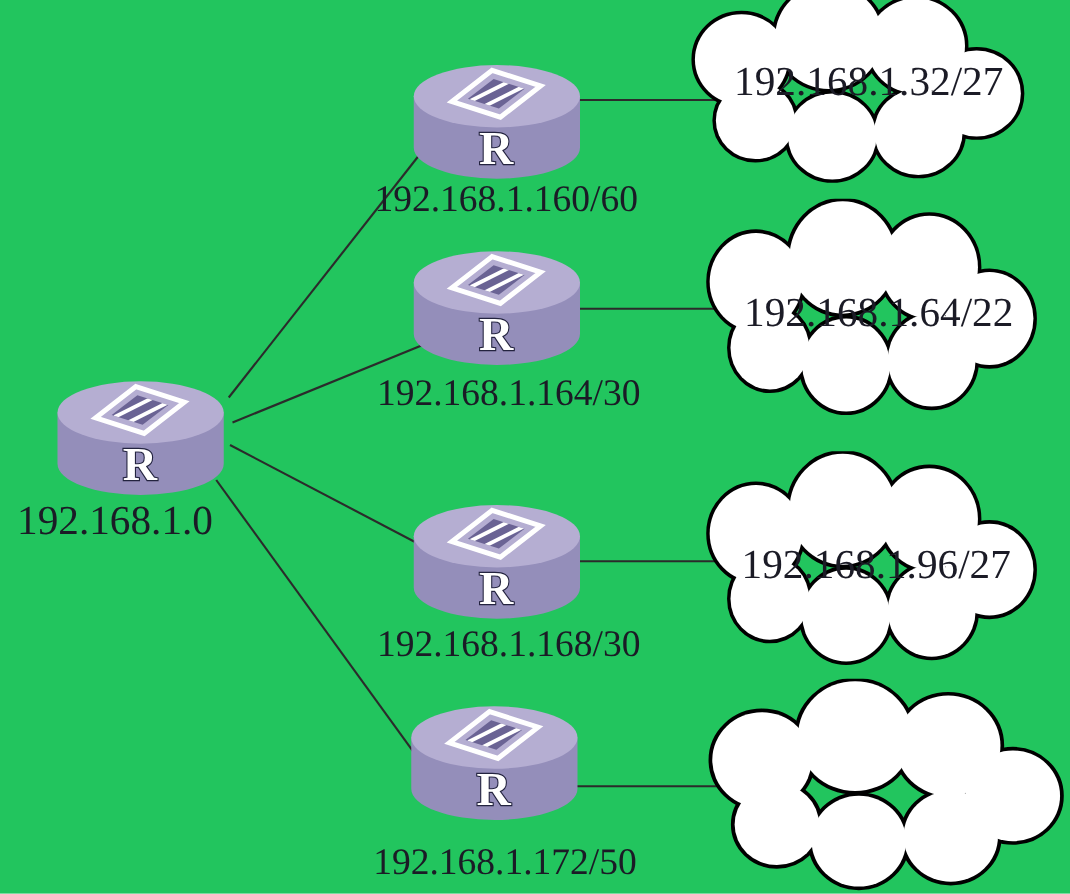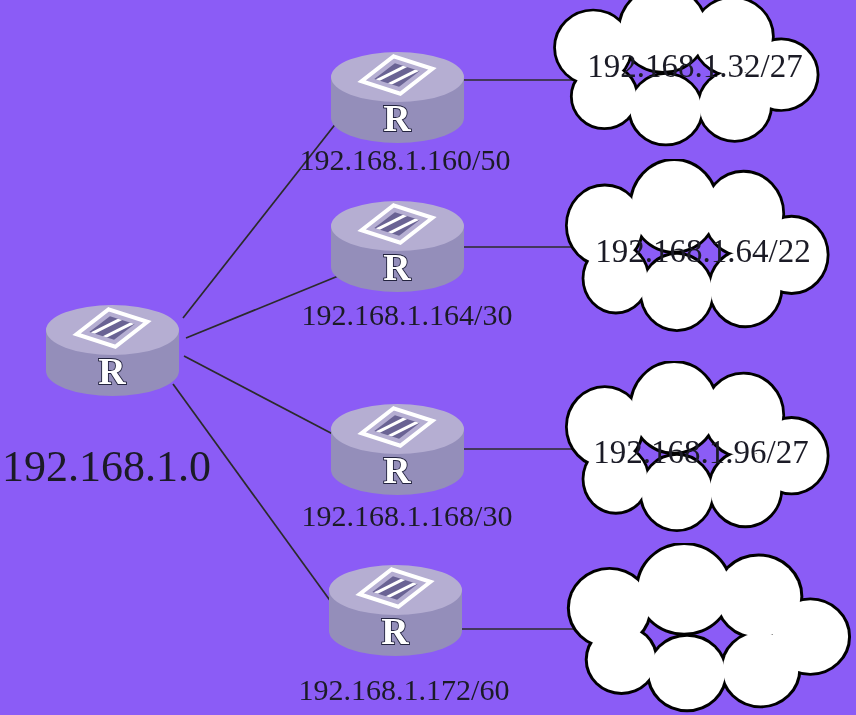--- a/index.html
+++ b/index.html
@@ -1,41 +1,41 @@
 <!DOCTYPE html>
 <html style="--router_body: #948eba; --router_top: #b5aed2; --diamond_dark: #6a6394; --diamond_stroke: #ffffff; --glyph_fill: #ffffff; --glyph_stroke: #23233f; --cloud_fill: #ffffff; --cloud_stroke: #000000; --wire: #2b2b2b; --text: #1b1b26;"><head>
 <meta charset="utf-8">
 <style>
   html,body{margin:0;padding:0;background:#fff;}
   #stage{
     position:relative;
     width:856px;height:715px;
     overflow:hidden;
-    background:#8b5cf6;
+    background:#22c55e;
     font-family:"Liberation Serif","DejaVu Serif",serif;
   }
   svg{display:block;}
   #wires{position:absolute;left:0;top:0;}
   .router{position:absolute;width:135px;height:96px;}
   .cloud{position:absolute;}
   .cloud-stroke circle{fill:var(--cloud_fill,#fff);stroke:var(--cloud_stroke,#000);stroke-width:6;}
   .cloud-fill circle{fill:var(--cloud_fill,#fff);stroke:none;}
   .node-label{
     position:absolute;
     color:var(--text,#1b1b26);
     font-size:30px;line-height:1.1;
     text-align:center;white-space:nowrap;
   }
   .cloud-label{
     position:absolute;
     color:var(--text,#1b1b26);
     font-size:33px;line-height:1.1;
     text-align:center;white-space:nowrap;
   }
-  .hub-label{font-size:44px;margin-top:44px;}
+  .hub-label{font-size:33px;}
   .r-glyph{
     font-family:"Liberation Serif","DejaVu Serif",serif;
     font-weight:bold;
   }
 </style>
 </head>
 <body>
 
 <div id="stage">
 
@@ -172,21 +172,21 @@
         <path d="M67,6 L103,25 L67,44 L31,25 Z" fill="none" stroke="var(--diamond_stroke,#fff)" stroke-width="4"></path>
         <path d="M67,13 L90,25 L67,37 L44,25 Z" fill="var(--diamond_dark,#6a6394)"></path>
         <g clip-path="url(#diamondClip)" stroke="var(--diamond_stroke,#fff)" stroke-width="3">
           <line x1="46" y1="27" x2="86" y2="15"></line>
             <line x1="50" y1="35" x2="90" y2="23"></line>
         </g>
       </g>
       <text class="r-glyph" x="67" y="81" font-size="38" text-anchor="middle" fill="var(--glyph_fill,#fff)" stroke="var(--glyph_stroke,#23233f)" stroke-width="1.8" paint-order="stroke">R</text>
     </svg>
   </div>
-  <div class="node-label" style="left:280px;top:143px;width:250px">192.168.1.160/50</div>
+  <div class="node-label" style="left:280px;top:143px;width:250px">192.168.1.160/60</div>
 
   <div class="router" style="left:330px;top:199px">
     <svg width="135" height="96" viewBox="0 0 135 96">
       <path d="M1,27 L1,68 A66.5,25 0 0 0 134,68 L134,27 Z" fill="var(--router_body,#948eba)"></path>
       <ellipse cx="67.5" cy="27" rx="66.5" ry="25" fill="var(--router_top,#b5aed2)"></ellipse>
       <g transform="rotate(-10 67 25)">
         <path d="M67,6 L103,25 L67,44 L31,25 Z" fill="none" stroke="var(--diamond_stroke,#fff)" stroke-width="4"></path>
         <path d="M67,13 L90,25 L67,37 L44,25 Z" fill="var(--diamond_dark,#6a6394)"></path>
         <g clip-path="url(#diamondClip)" stroke="var(--diamond_stroke,#fff)" stroke-width="3">
           <line x1="46" y1="27" x2="86" y2="15"></line>
@@ -223,15 +223,15 @@
         <path d="M67,6 L103,25 L67,44 L31,25 Z" fill="none" stroke="var(--diamond_stroke,#fff)" stroke-width="4"></path>
         <path d="M67,13 L90,25 L67,37 L44,25 Z" fill="var(--diamond_dark,#6a6394)"></path>
         <g clip-path="url(#diamondClip)" stroke="var(--diamond_stroke,#fff)" stroke-width="3">
           <line x1="46" y1="27" x2="86" y2="15"></line>
             <line x1="50" y1="35" x2="90" y2="23"></line>
         </g>
       </g>
       <text class="r-glyph" x="67" y="81" font-size="38" text-anchor="middle" fill="var(--glyph_fill,#fff)" stroke="var(--glyph_stroke,#23233f)" stroke-width="1.8" paint-order="stroke">R</text>
     </svg>
   </div>
-  <div class="node-label" style="left:279px;top:673px;width:250px">192.168.1.172/60</div>
+  <div class="node-label" style="left:279px;top:673px;width:250px">192.168.1.172/50</div>
 
 </div>
 
 </body></html>

